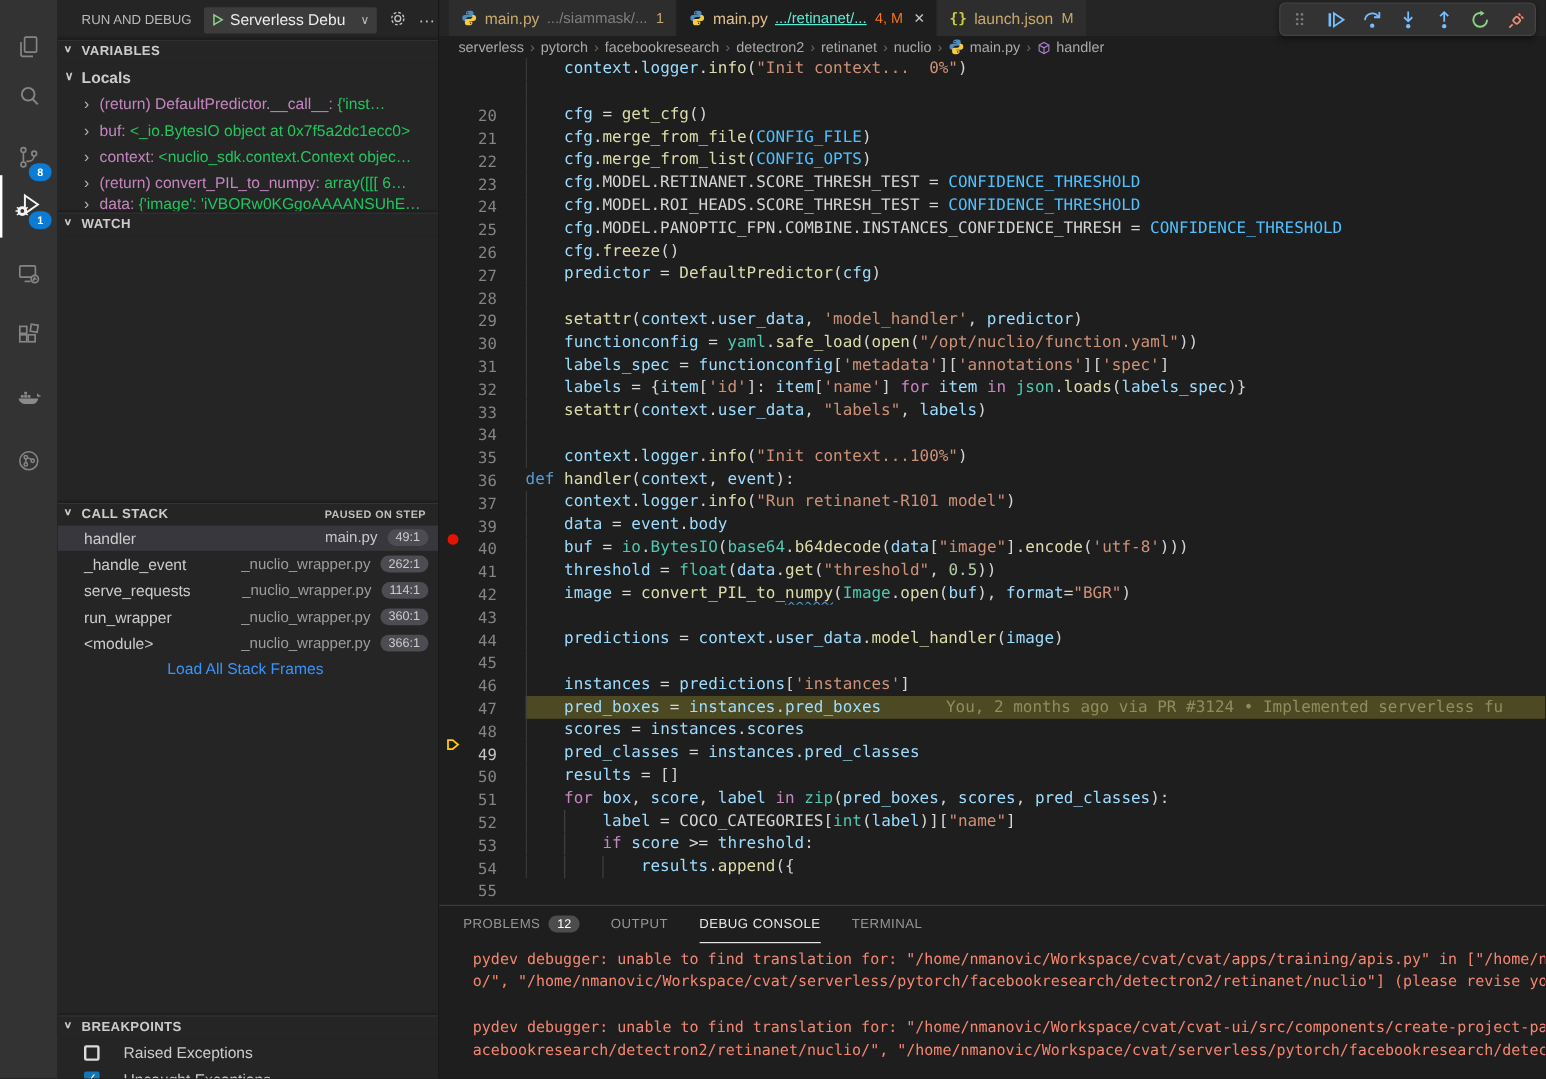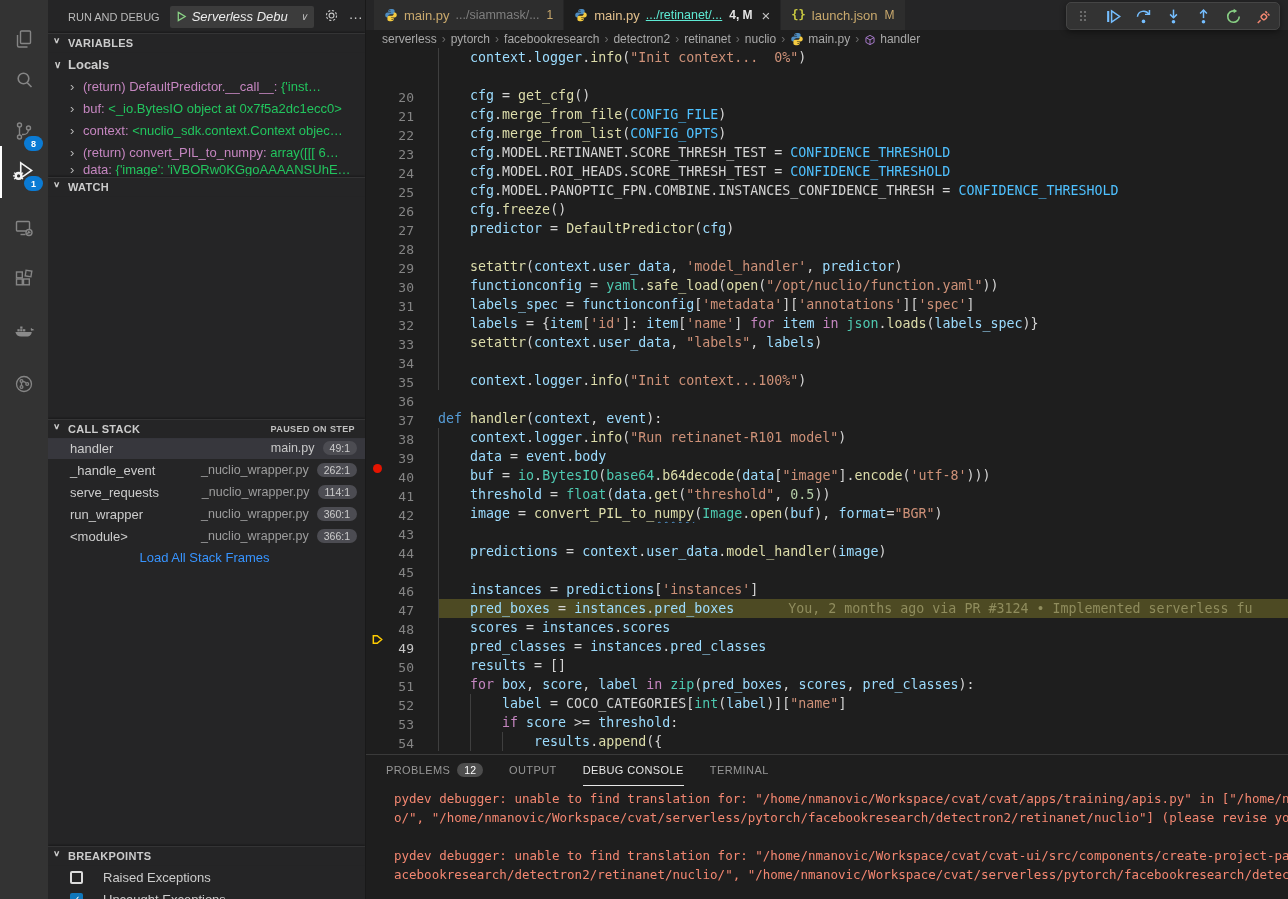--- a/index.html
+++ b/index.html
@@ -10,21 +10,21 @@
   .abitem{position:absolute;left:0;width:48px;height:42px;display:flex;align-items:center;justify-content:center;cursor:pointer;}
   .abitem svg{opacity:.95}
   .abitem.active::before{content:"";position:absolute;left:0;top:-4px;bottom:-6px;width:2px;background:#ffffff;}
   .abbadge{position:absolute;right:5px;bottom:1px;min-width:15px;height:15px;border-radius:9px;background:#0b7bd4;
            color:#fff;font-size:9px;font-weight:bold;display:flex;align-items:center;justify-content:center;padding:0 2px;}
   
   .sidebar{position:absolute;left:48px;top:0;width:317px;height:100%;background:#252526;overflow:hidden;}
   .sb-header{position:absolute;top:0;left:0;right:0;height:33px;display:flex;align-items:center;padding-left:20px;}
   .sb-title{font-size:11px;color:#bbbbbb;white-space:nowrap;}
   .launch-select{margin-left:10px;width:132px;height:22px;background:#3c3c3c;border-radius:2px;display:flex;align-items:center;
-                 padding:0 6px;gap:5px;font-size:13px;color:#ececec;cursor:pointer;overflow:hidden;font-style:italic;}
+                 padding:0 6px;gap:5px;font-size:13px;color:#ececec;cursor:pointer;overflow:hidden;}
   .launch-label{white-space:nowrap;overflow:hidden;flex:1;}
   .chev{color:#bbbbbb;font-size:10px;}
   .hdr-ic{margin-left:10px;color:#c5c5c5;cursor:pointer;font-size:14px;line-height:1;}
   .section-hdr{position:absolute;left:0;right:0;height:19px;display:flex;align-items:center;padding-left:20px;
                font-size:11px;font-weight:bold;color:#cccccc;letter-spacing:.3px;background:#252526;z-index:3;
                box-shadow:inset 0 1px 0 rgba(255,255,255,.07), 0 -1px 2px rgba(0,0,0,.35);cursor:pointer;}
   .section-hdr .twist{position:absolute;left:5px;top:2px;font-size:10px;color:#cccccc;transform:scaleY(.8);}
   .subhdr{position:absolute;left:0;right:0;height:22px;display:flex;align-items:center;padding-left:20px;
           font-size:13px;font-weight:bold;color:#cccccc;}
   .subhdr .twist{position:absolute;left:6px;font-size:10px;}
@@ -51,21 +51,21 @@
   .tabbar{position:absolute;top:0;left:0;right:0;height:30px;background:#252526;display:flex;padding-left:8px;}
   .tab{height:30px;display:flex;align-items:center;padding:0 10px;background:#2d2d2d;border-right:1px solid #252526;
        font-size:13px;cursor:pointer;box-sizing:border-box;}
   .tab.active{background:#1e1e1e;}
   .tabicon{display:flex;margin-right:6px;}
   .tname{color:#c9a96d;}
   .tab.active .tname{color:#e2c08d;}
   .tdesc{margin-left:6px;color:#7f7f7f;font-size:12.5px;}
   .tab.active .tdesc{color:#5eead4;text-decoration:underline;}
   .tdeco{margin-left:7px;color:#c9a96d;font-size:12px;}
-  .tab.active .tdeco{color:#e5e5e5;font-weight:bold;}
+  .tab.active .tdeco{color:#f97316;}
   .tclose{margin-left:9px;color:#c5c5c5;font-size:15px;line-height:1;cursor:pointer;}
   .json-ic{color:#cbcb41;font-weight:bold;font-size:12px;font-family:"DejaVu Sans Mono",monospace;}
   .dbg-toolbar{position:absolute;top:2px;right:8px;height:26px;background:#333333;border:1px solid #454545;border-radius:5px;
                display:flex;align-items:center;padding:0 6px;gap:10px;box-shadow:0 2px 6px rgba(0,0,0,.45);z-index:5;}
   .dbg-btn{display:flex;align-items:center;justify-content:center;width:20px;height:20px;cursor:pointer;}
   .breadcrumbs{position:absolute;top:30px;left:0;right:0;height:18px;display:flex;align-items:center;padding-left:16px;
                font-size:12px;color:#a9a9a9;background:#1e1e1e;}
   .crumb{display:flex;align-items:flex-end;gap:4px;cursor:pointer;white-space:nowrap;}
   .bsep{margin:0 5px;color:#6a6a6a;}
   .bicon{display:flex;}
@@ -540,27 +540,20 @@
           <div class="cline">
             <div class="gutter">
               <span class="bpc"></span>
               <span class="lnum">37</span>
             </div>
             <div class="ctext"><span class="guide" style="left: 0px;"></span><span class="tokens"><span class="tk-p">    </span><span class="tk-v">context</span><span class="tk-p">.</span><span class="tk-v">logger</span><span class="tk-p">.</span><span class="tk-f">info</span><span class="tk-p">(</span><span class="tk-s">"Init context...100%"</span><span class="tk-p">)</span></span></div>
           </div>
           <div class="cline">
             <div class="gutter">
               <span class="bpc"></span>
-              <span class="lnum">38</span>
-            </div>
-            <div class="ctext"><span class="tokens"></span></div>
-          </div>
-          <div class="cline">
-            <div class="gutter">
-              <span class="bpc"></span>
               <span class="lnum">39</span>
             </div>
             <div class="ctext"><span class="tokens"><span class="tk-d">def</span><span class="tk-p"> </span><span class="tk-f">handler</span><span class="tk-p">(</span><span class="tk-v">context</span><span class="tk-p">, </span><span class="tk-v">event</span><span class="tk-p">):</span></span></div>
           </div>
           <div class="cline">
             <div class="gutter">
               <span class="bpc">
                 <span class="bdot"></span>
               </span>
               <span class="lnum">40</span>

